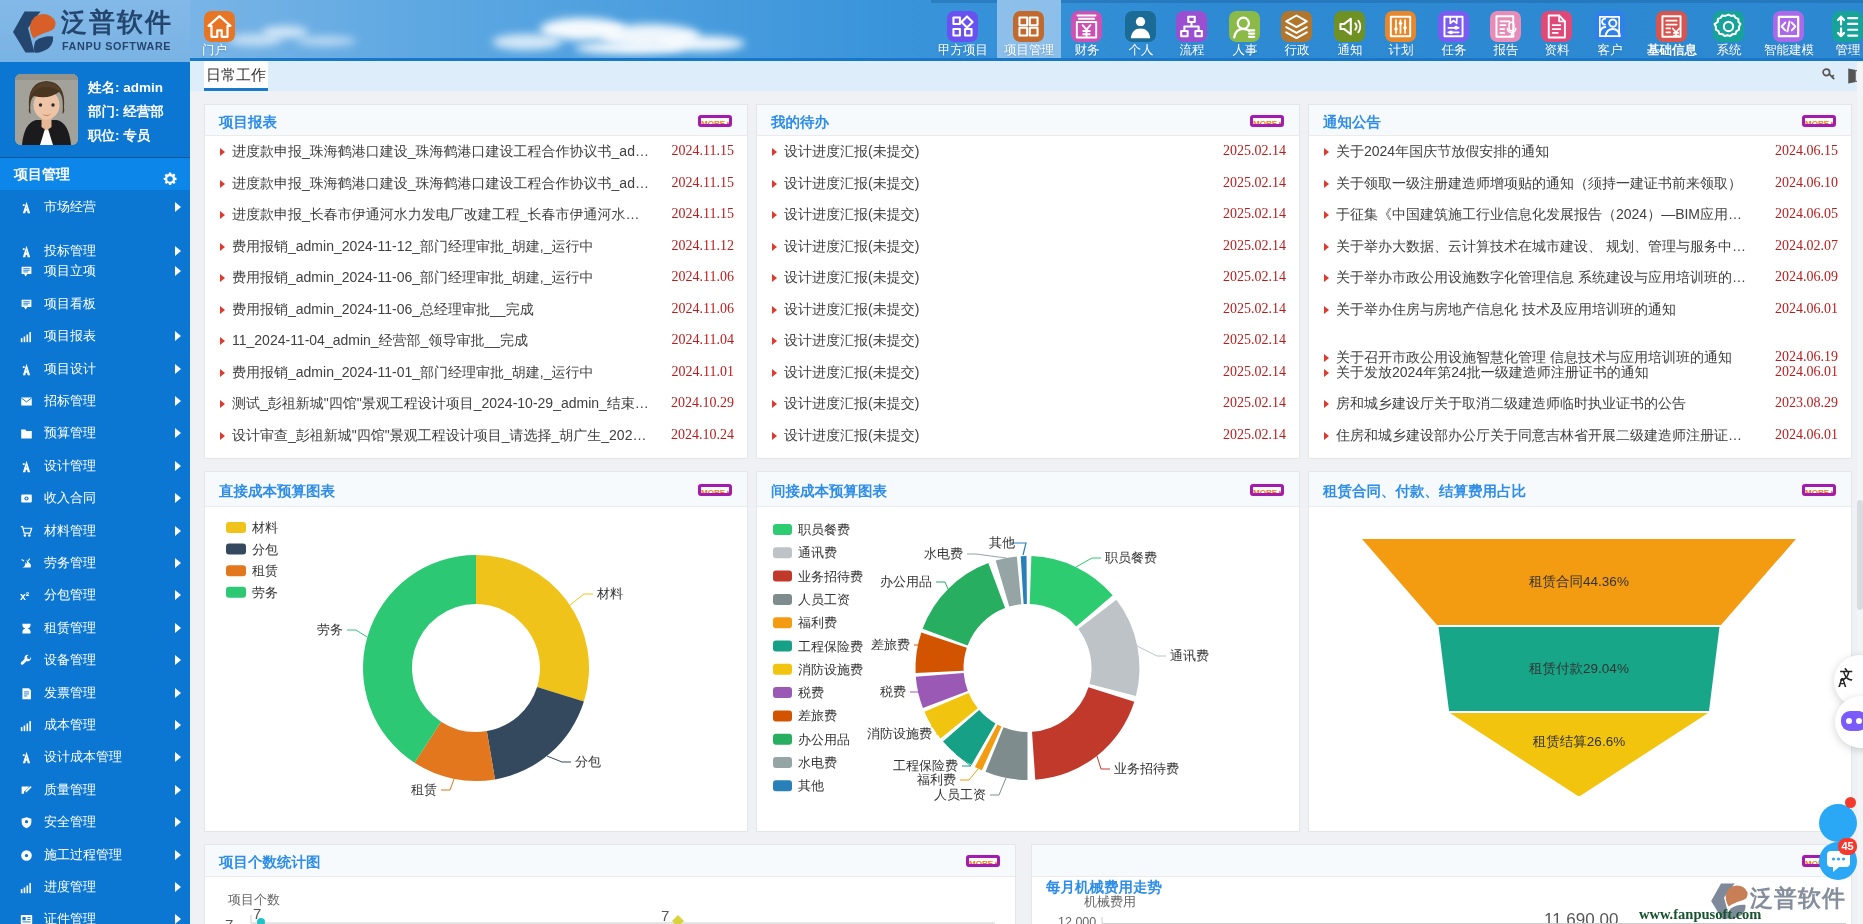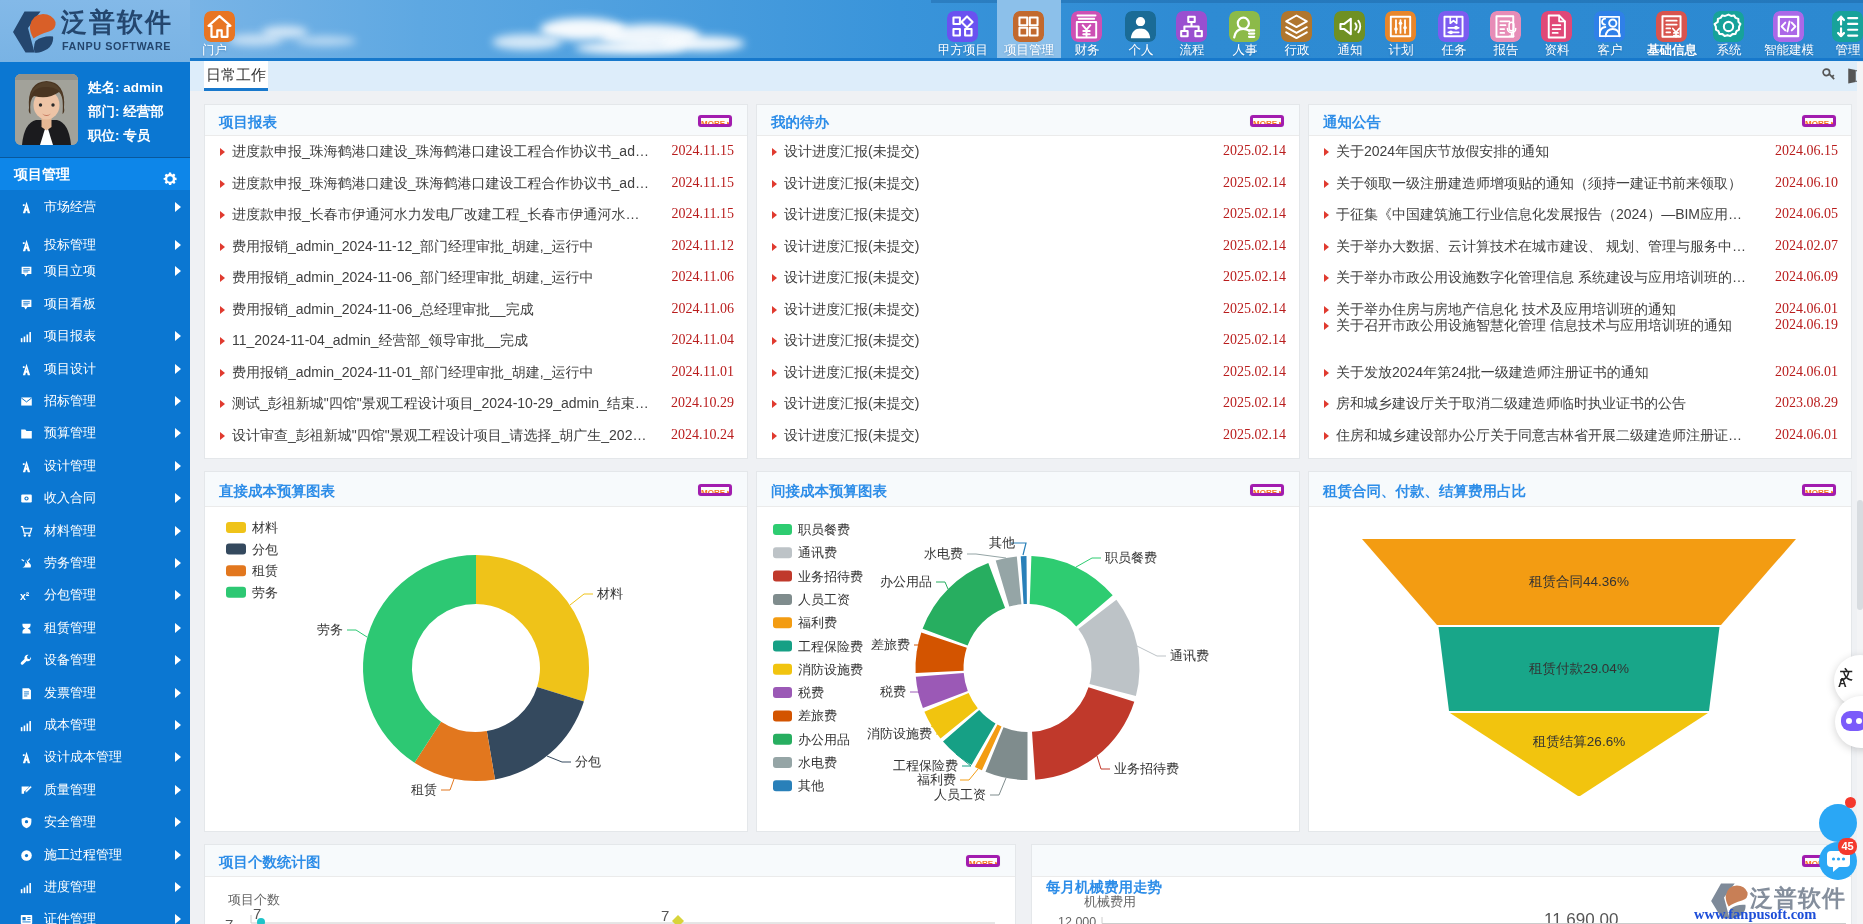--- a/index.html
+++ b/index.html
@@ -271,21 +271,21 @@
             <circle cx="8" cy="8" r="1.7" fill="#0d86e9"></circle>
           </svg></span></div>
 <div class="mi" style="top:128.5px;">
         <svg class="mic" width="16" height="16" viewBox="0 0 16 16">
           <path d="M8 1 L12.5 15 L9.5 15 L8.7 12 L7.3 12 L6.5 15 L3.5 15 Z M8 6 L7.6 9.5 L8.4 9.5 Z" fill="#fff"></path>
           <rect x="3.5" y="4" width="2.2" height="2.2" fill="#fff"></rect>
         </svg>
         <span class="t">市场经营</span>
         <div class="ar"></div>
       </div>
-<div class="mi" style="top:167px;text-align:right;">
+<div class="mi" style="top:173px;text-align:right;">
         <svg class="mic" width="16" height="16" viewBox="0 0 16 16">
           <path d="M8 1 L12.5 15 L9.5 15 L8.7 12 L7.3 12 L6.5 15 L3.5 15 Z M8 6 L7.6 9.5 L8.4 9.5 Z" fill="#fff"></path>
           <rect x="3.5" y="4" width="2.2" height="2.2" fill="#fff"></rect>
         </svg>
         <span class="t">投标管理</span>
         <div class="ar"></div>
       </div>
 <div class="mi" style="top:193.3px;">
         <svg class="mic" width="16" height="16" viewBox="0 0 16 16">
           <path d="M2 2h12v9H9l-2 3-2-3H2z" fill="#fff"></path>
@@ -613,21 +613,21 @@
 <div class="li" style="top:162.2px;">
           <div class="bu"></div>
           <div class="tx">关于举办市政公用设施数字化管理信息 系统建设与应用培训班的通知</div>
           <div class="dt">2024.06.09</div>
         </div>
 <div class="li" style="top:193.8px;">
           <div class="bu"></div>
           <div class="tx">关于举办住房与房地产信息化 技术及应用培训班的通知</div>
           <div class="dt">2024.06.01</div>
         </div>
-<div class="li" style="top:210px;">
+<div class="li" style="top:242px;">
           <div class="bu"></div>
           <div class="tx">关于召开市政公用设施智慧化管理 信息技术与应用培训班的通知</div>
           <div class="dt">2024.06.19</div>
         </div>
 <div class="li" style="top:256.9px;">
           <div class="bu"></div>
           <div class="tx">关于发放2024年第24批一级建造师注册证书的通知</div>
           <div class="dt">2024.06.01</div>
         </div>
 <div class="li" style="top:288.4px;">
@@ -804,15 +804,15 @@
       <circle cx="16.5" cy="8" r="1.6" fill="#2aa7f5"></circle>
     </svg>
 <div class="fcir" style="left:1838px;top:838px;width:19px;height:17px;background:#f4392d;border-radius:8px;color:#fff;font-size:11px;font-weight:bold;text-align:center;line-height:17px;">45</div>
 <svg class="abs" style="left:1711px;top:883px;" width="38" height="36" viewBox="0 0 44 42">
 <path d="M11.5 0.5 L27.5 0.5 L15 17 L21.5 41.5 L12.5 41.5 L0 21 Z" fill="#7e8a99"></path>
 <path d="M17 15 Q19 3.5 30 3 Q39 3 42.5 11 Q43.5 18 36 20.5 Q26 23.5 20.5 27.5 Q16.5 21 17 15 Z" fill="#c87f56"></path>
 <path d="M22.5 30 Q30 24.5 40 25.5 Q41 33 34.5 38 Q27 42.5 21.5 41.5 Q20 35 22.5 30 Z" fill="#7e8a99"></path>
 </svg>
 
 <div class="abs" style="left:1750px;top:883px;font-size:23px;font-weight:bold;color:#848e9c;letter-spacing:1px;white-space:nowrap;">泛普软件</div>
-<div class="abs" style="left:1694px;top:906px;font-size:14.5px;font-weight:bold;color:#1d4ed8;white-space:nowrap;font-family:'Liberation Serif',serif;">www.fanpusoft.com</div>
+<div class="abs" style="left:1639px;top:906px;font-size:14.5px;font-weight:bold;color:#14532d;white-space:nowrap;font-family:'Liberation Serif',serif;">www.fanpusoft.com</div>
 
 </div>
 
 </body></html>

